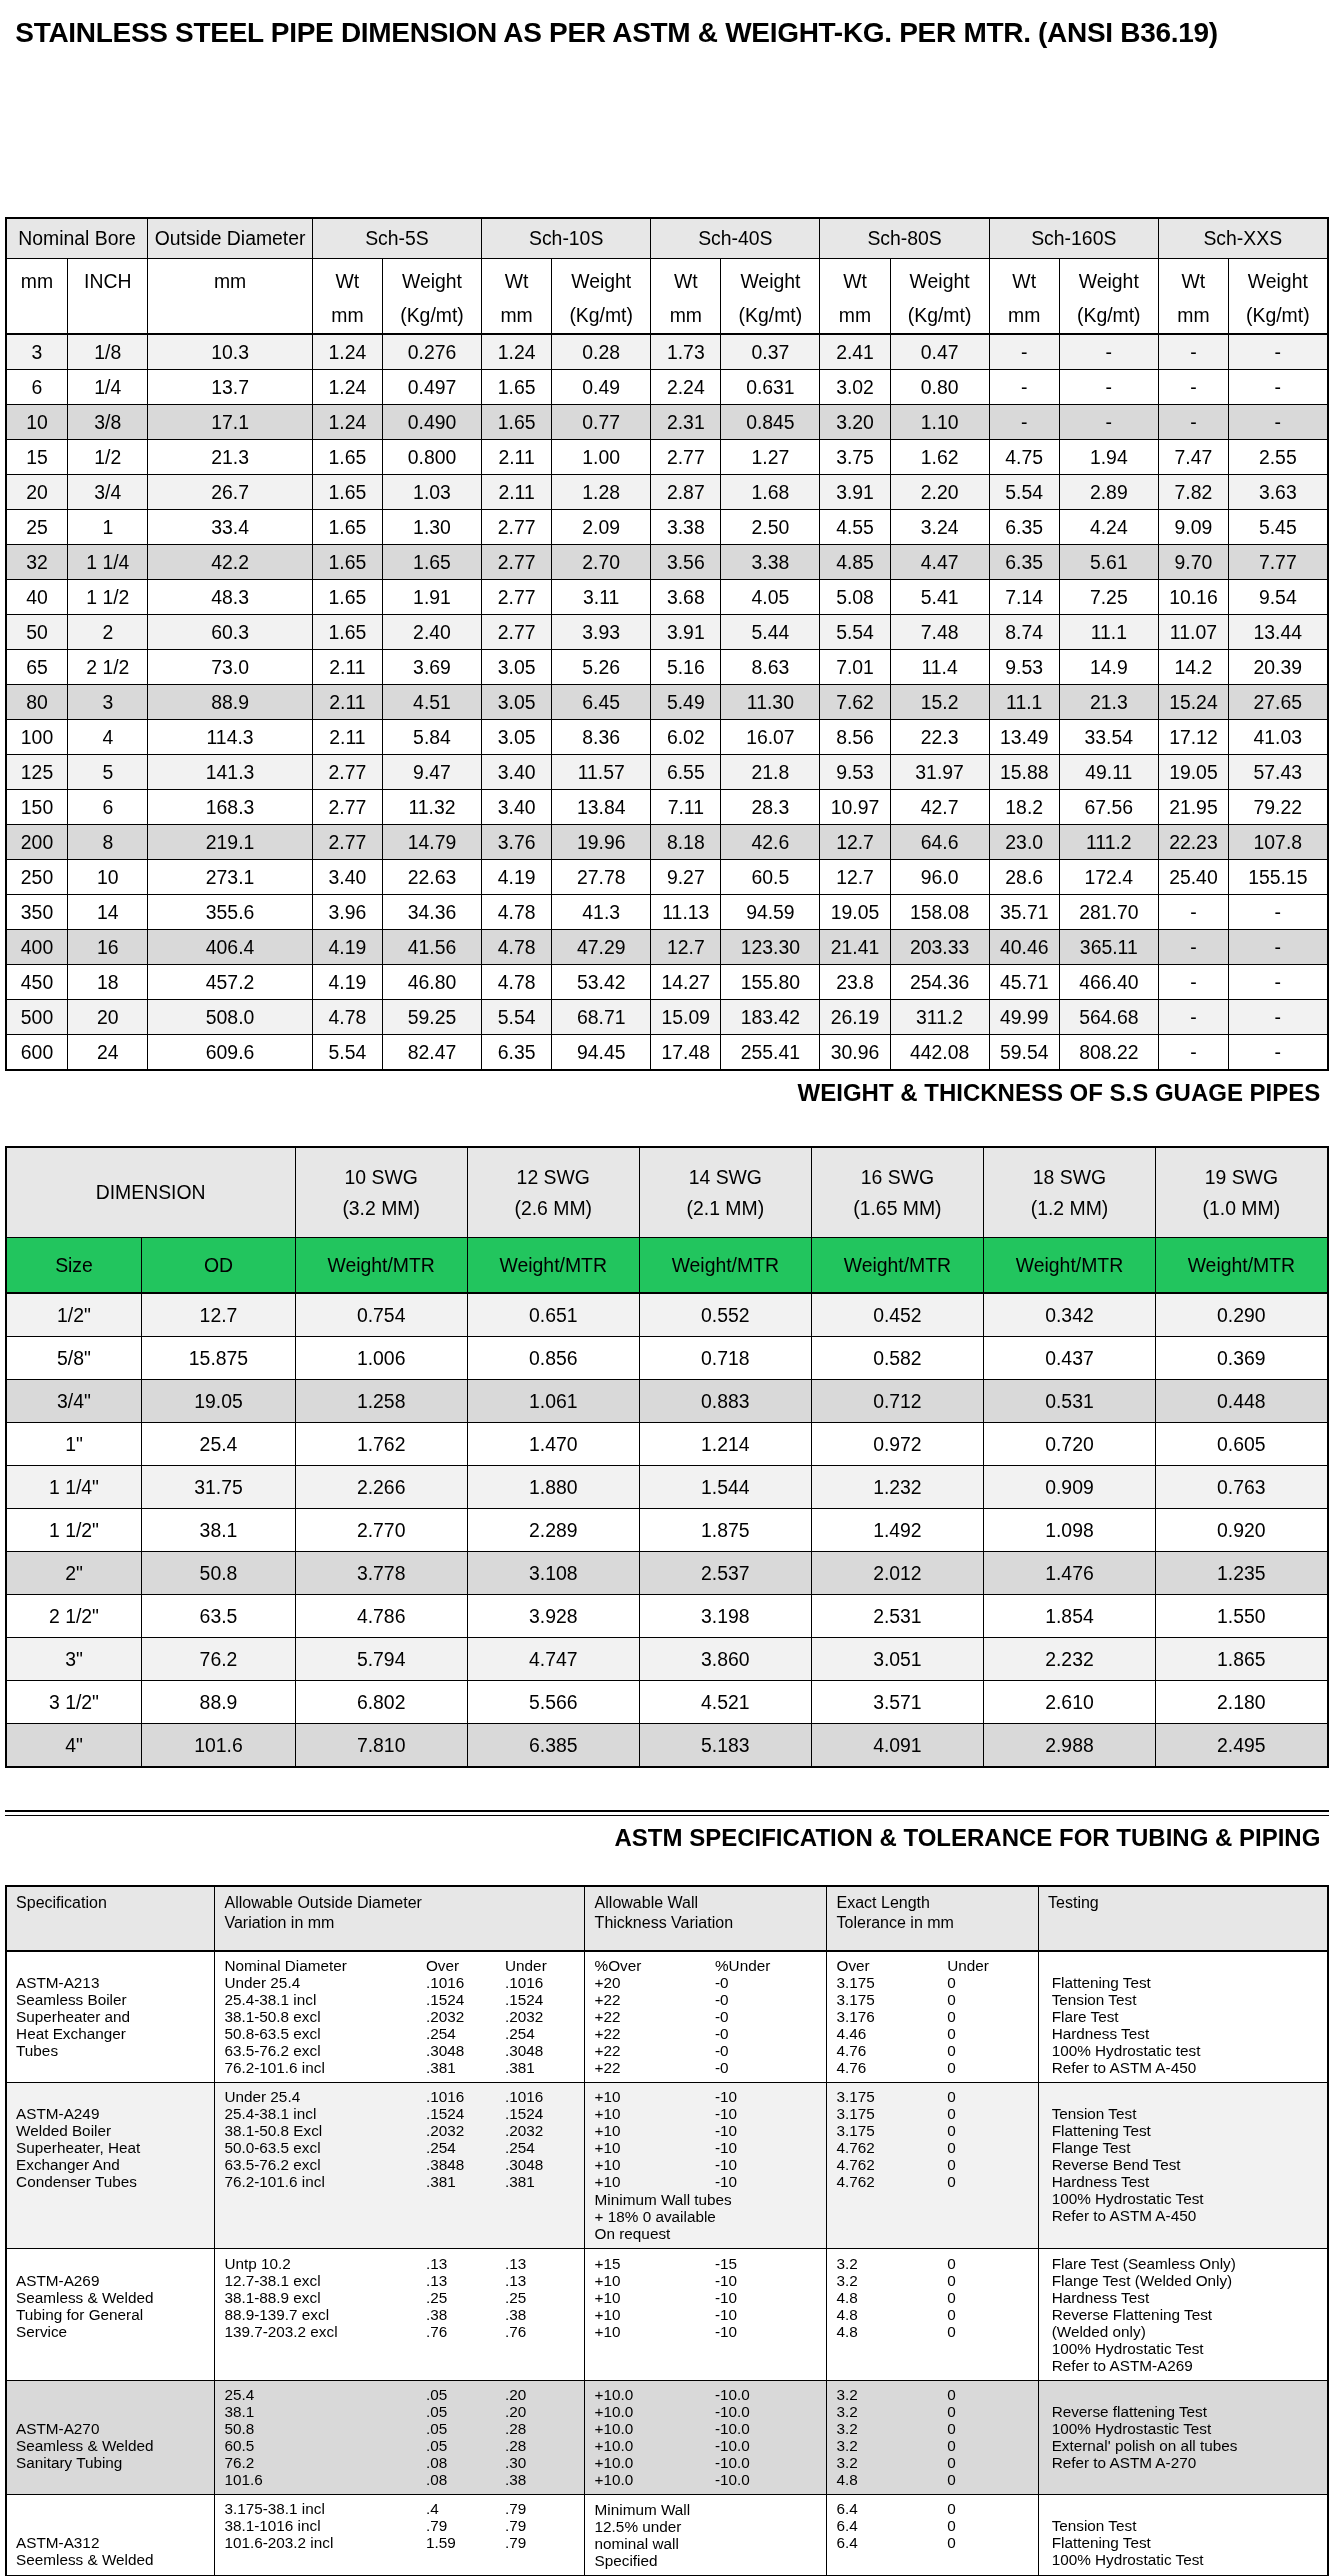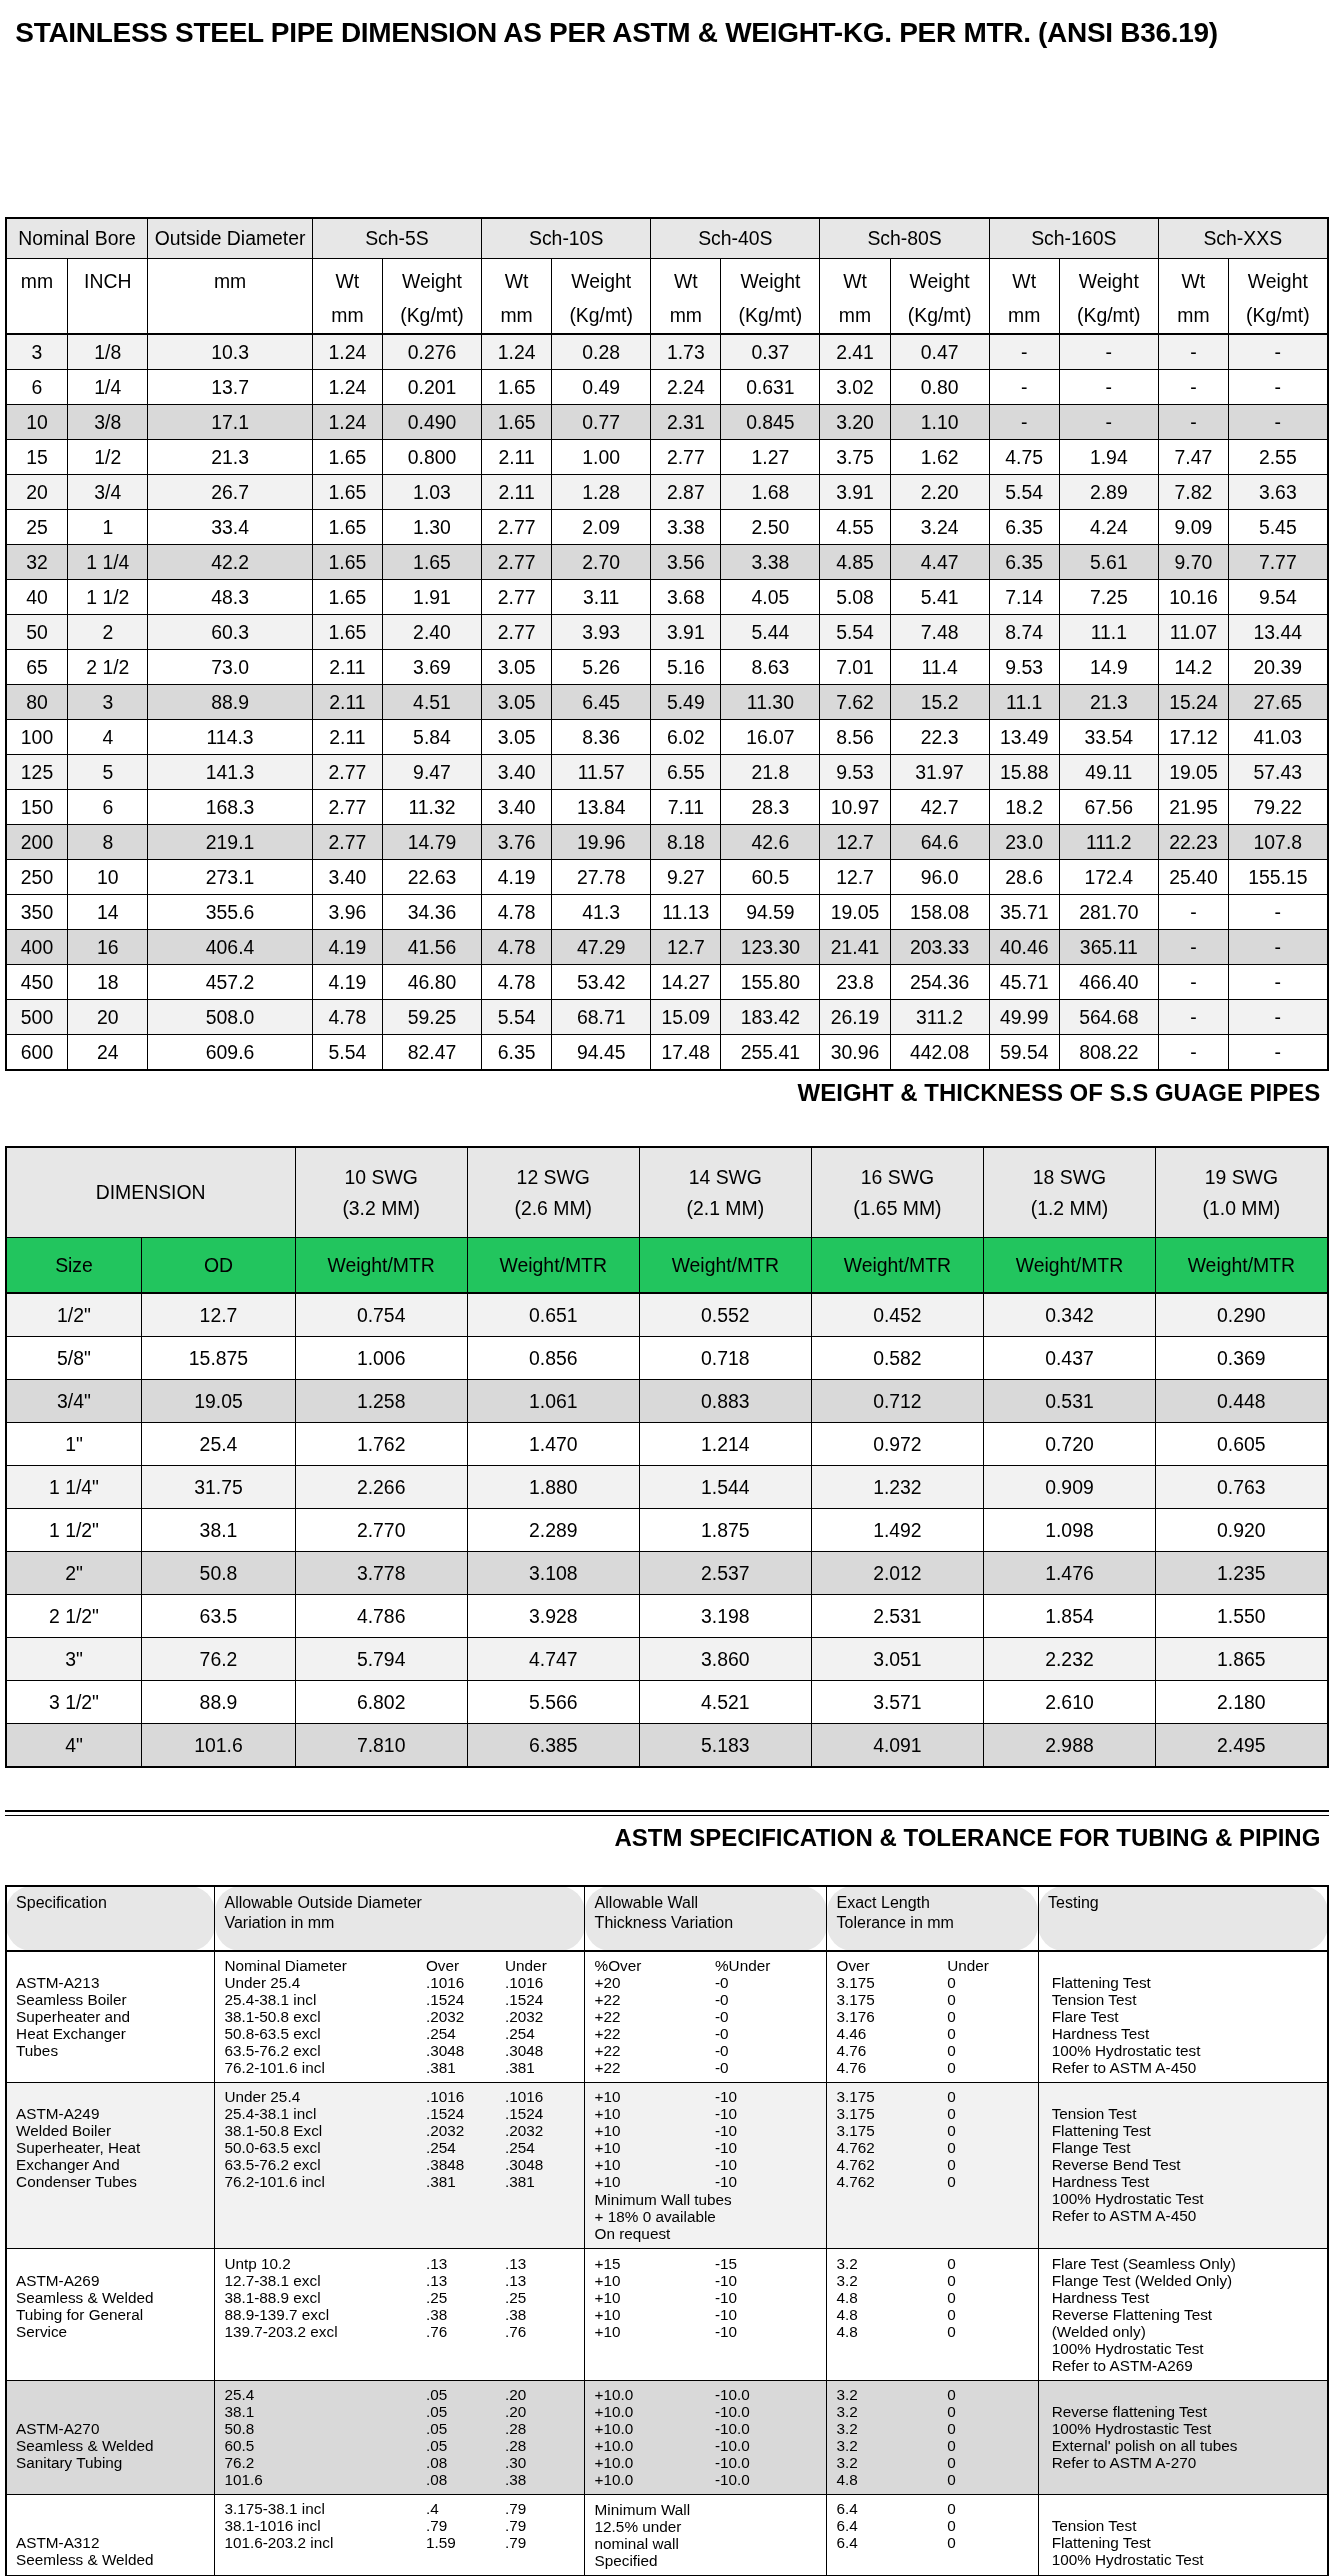--- a/index.html
+++ b/index.html
@@ -25,21 +25,21 @@
   .t2 tbody td{height:40px;}
   
   tr.r-light td{background:#f2f2f2;}
   tr.r-dark td{background:#d9d9d9;}
   
   .rule{margin:42px auto 0;width:1324px;height:2.4px;border-top:2.4px solid #000;border-bottom:1.2px solid #000;}
   
   .t3-title{margin-top:27px;}
   .t3{margin-top:33px;border:2.9px solid #000;}
   .t3 th,.t3 td{border:1.8px solid #000;vertical-align:top;text-align:left;}
-  .t3 thead th{background:#e7e7e7;font-weight:400;font-size:16px;line-height:20px;white-space:pre-line;height:57px;padding:5.9px 0 0 9.4px;border-bottom:2.9px solid #000;border-radius:26px;}
+  .t3 thead th{background:#e7e7e7;font-weight:400;font-size:16px;line-height:20px;white-space:pre-line;height:57px;padding:5.9px 0 0 9.4px;border-bottom:2.9px solid #000;}
   .t3 td{font-size:15.3px;padding:5.3px 0 5.9px 9.4px;}
   .t3 .ln{line-height:17px;min-height:17px;}
   .g3{display:grid;grid-template-columns:56% 22% 22%;}
   .g2{display:grid;grid-template-columns:52% 48%;}
   .g2l{display:grid;grid-template-columns:55% 45%;}
   .t3 td.testing{padding-left:13px;}
   .extras{margin-top:1.2px;}
 </style>
 </head>
 <body>
@@ -123,21 +123,21 @@
           <td>-</td>
           <td>-</td>
           <td>-</td>
           <td>-</td>
         </tr>
         <tr class="">
           <td>6</td>
           <td>1/4</td>
           <td>13.7</td>
           <td>1.24</td>
-          <td>0.201</td>
+          <td>0.497</td>
           <td>1.65</td>
           <td>0.49</td>
           <td>2.24</td>
           <td>0.631</td>
           <td>3.02</td>
           <td>0.80</td>
           <td>-</td>
           <td>-</td>
           <td>-</td>
           <td>-</td>

